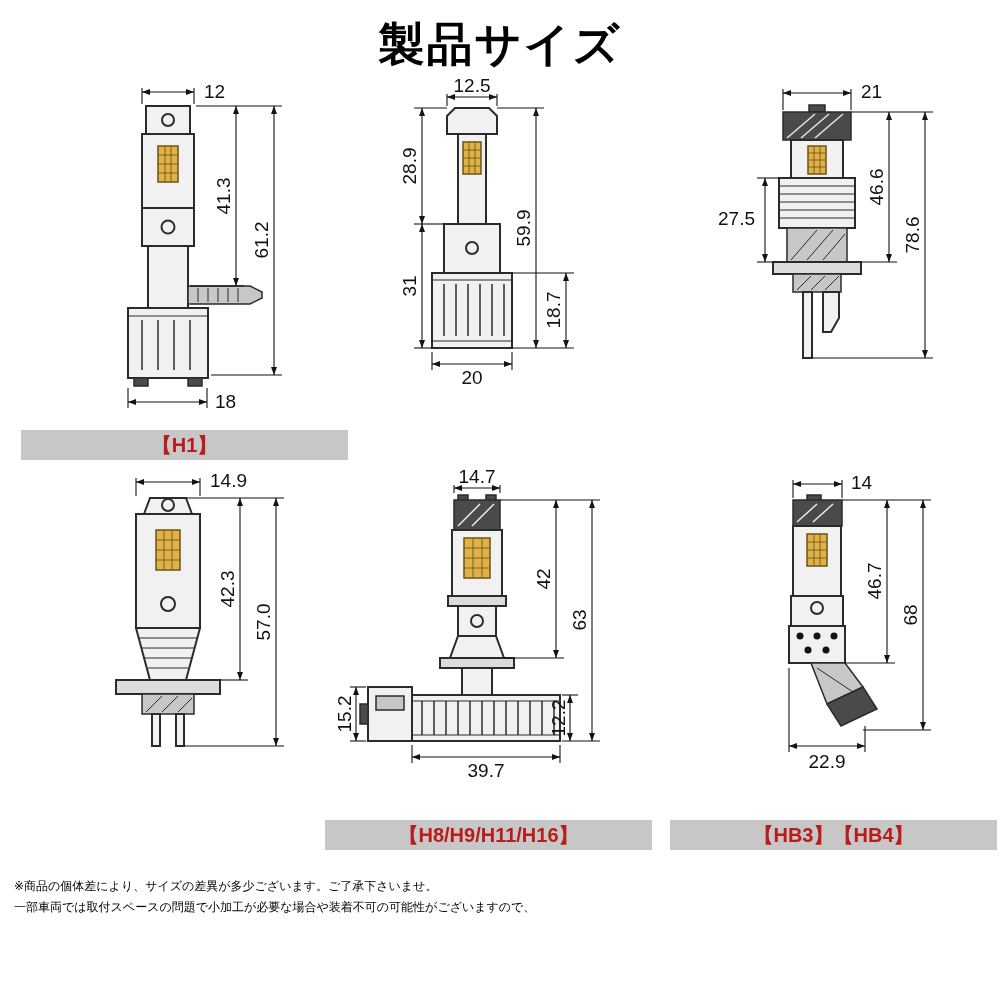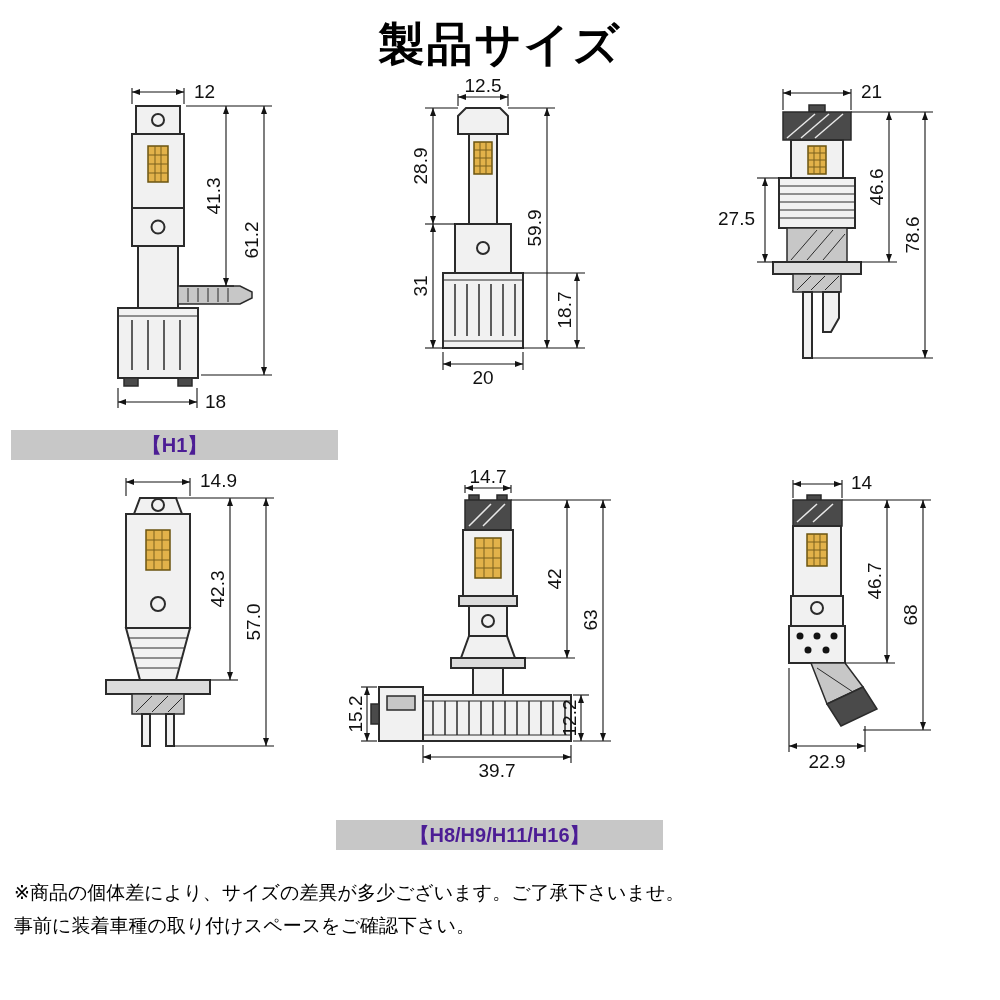--- a/index.html
+++ b/index.html
@@ -2,28 +2,28 @@
 <html><head>
 <meta charset="utf-8">
 <style>
   html,body{margin:0;padding:0;background:#fff;}
   #page{position:relative;width:1000px;height:1000px;background:#fff;overflow:hidden;
         font-family:"Liberation Sans","DejaVu Sans",sans-serif;color:#000;}
   #title{position:absolute;top:14px;left:0;width:100%;text-align:center;
          font-size:46px;font-weight:bold;letter-spacing:2px;}
   .cell{position:absolute;width:333px;}
   .r1{top:78px;} .r2{top:468px;}
-  .c1{left:8px;} .c2{left:333px;} .c3{left:667px;}
+  .c1{left:18px;} .c2{left:322px;} .c3{left:667px;}
   .panel-svg{display:block;}
   .label-bar{position:absolute;left:3px;right:3px;height:30px;background:#c7c7c7;
              display:flex;align-items:center;justify-content:center;
-             font-size:20px;font-weight:bold;color:#4c1d95;}
+             font-size:20px;font-weight:bold;color:#b91c1c;}
   .r1 .label-bar{top:352px;} .r2 .label-bar{top:352px;}
   #notes{position:absolute;left:14px;top:876px;width:975px;
-         font-size:19px;font-weight:500;line-height:1.75;}
+         font-size:12px;font-weight:500;line-height:1.75;}
   
   .d{stroke:#131313;stroke-width:1.1;fill:none;}
   .a{fill:#131313;stroke:none;}
   .t{font-size:19px;font-family:"Liberation Sans","DejaVu Sans",sans-serif;fill:#111;}
   .oln{fill:#f1f1f1;stroke:#2b2b2b;stroke-width:2;}
   .dk{fill:#4a4a4a;stroke:#2b2b2b;stroke-width:1.5;}
   .flg{fill:#dcdcdc;stroke:#2b2b2b;stroke-width:2;}
   .ht{fill:#c7c7c7;stroke:#2b2b2b;stroke-width:1.5;}
   .hl{stroke:#2b2b2b;stroke-width:1;fill:none;}
   .fin{stroke:#2b2b2b;stroke-width:1.5;fill:none;}
@@ -448,20 +448,21 @@
         <text class="t" x="250" y="147" text-anchor="middle" transform="rotate(-90 250 147)">68</text>
 
         <line class="d" x1="122" y1="200" x2="122" y2="284"></line>
           <line class="d" x1="198" y1="258" x2="198" y2="284"></line>
         <line class="d" x1="122" y1="278" x2="198" y2="278"></line>
         <polygon class="a" points="122,278 130,275 130,281"></polygon>
           <polygon class="a" points="198,278 190,275 190,281"></polygon>
         <text class="t" x="160" y="300" text-anchor="middle">22.9</text>
       </g>
     </svg>
+    <div class="label-bar">【HB3】【HB4】</div>
   </div>
 
   <div id="notes">
     <div>※商品の個体差により、サイズの差異が多少ございます。ご了承下さいませ。</div>
-    <div>事前に装着車種の取り付けスペースをご確認下さい。</div>
+    <div>一部車両では取付スペースの問題で小加工が必要な場合や装着不可の可能性がございますので、</div>
   </div>
 
 </div>
 
 </body></html>

